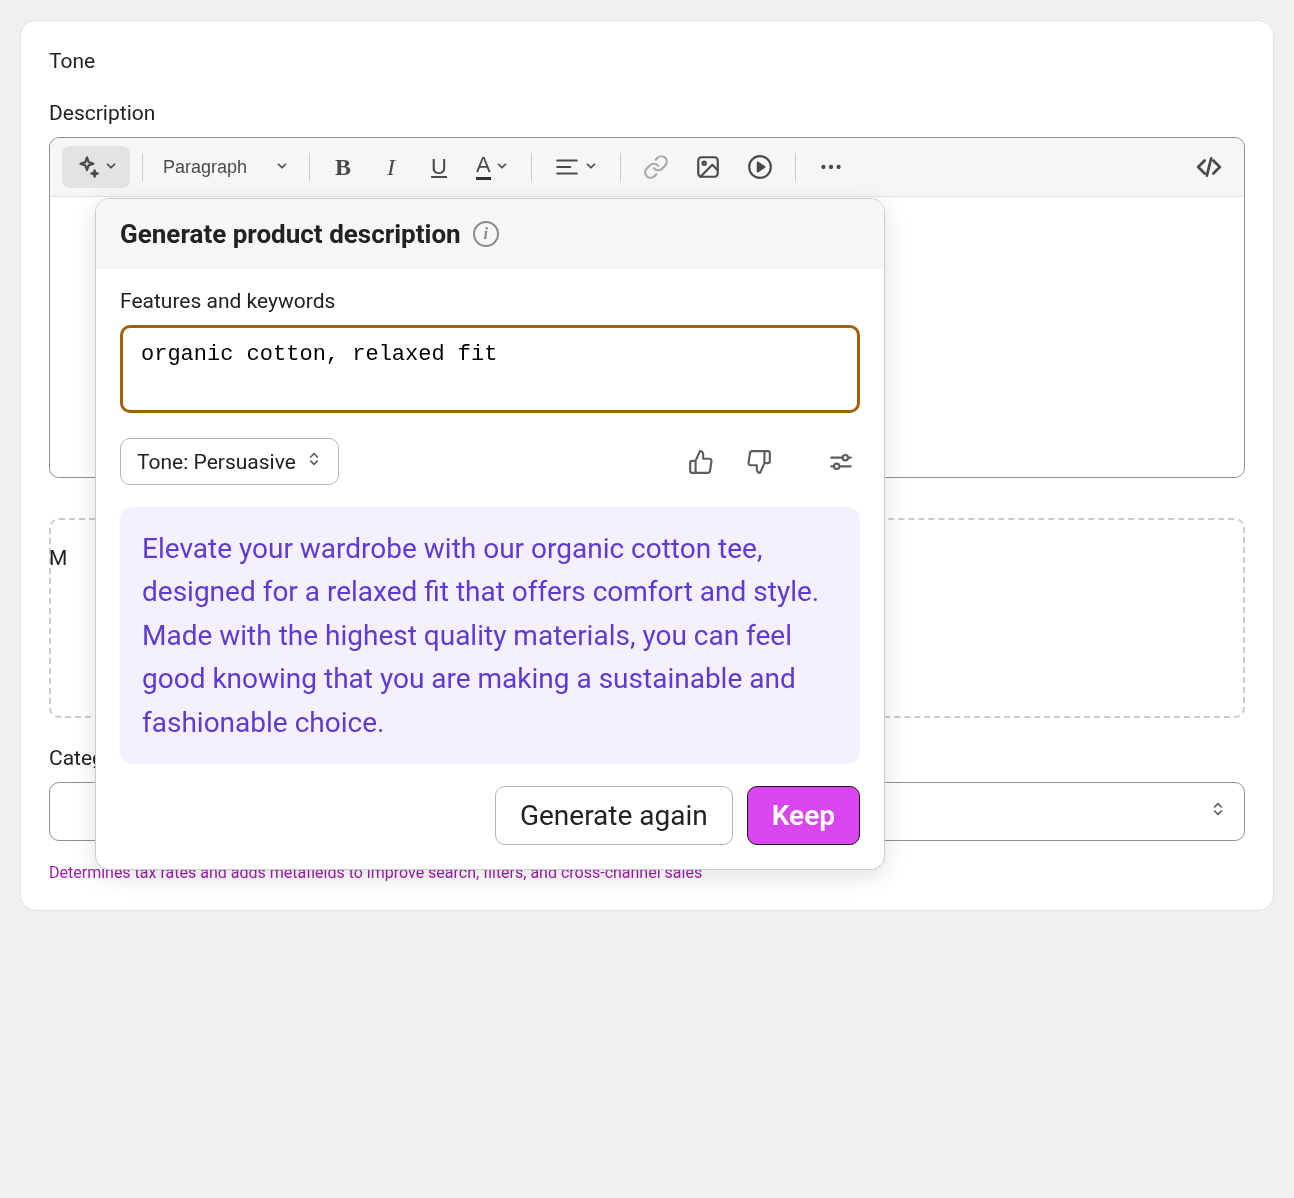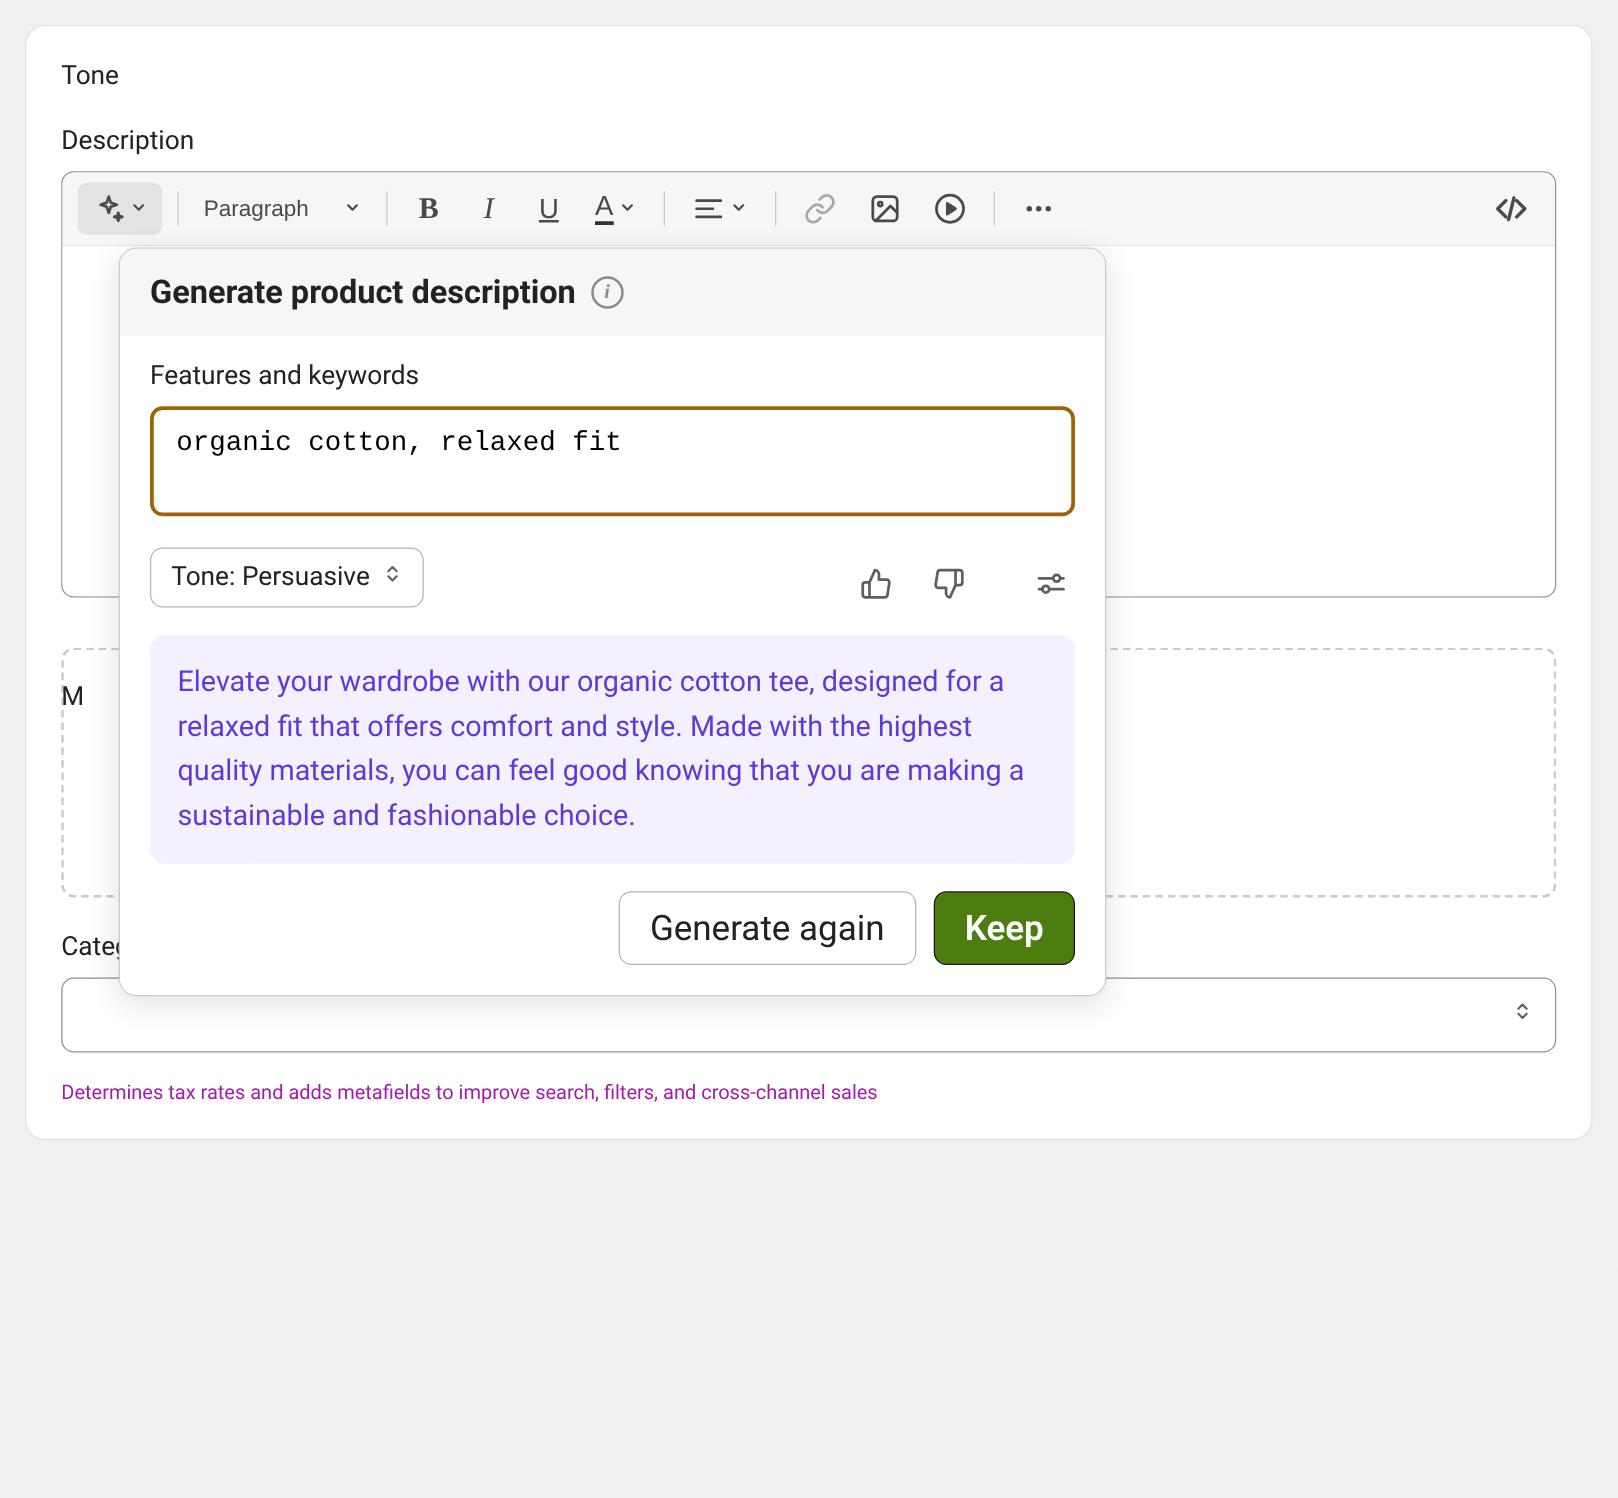--- a/index.html
+++ b/index.html
@@ -150,21 +150,21 @@
       min-height: 88px;
       padding: 14px 18px;
       font-size: 22px;
       border: 3px solid #a16207;
       border-radius: 10px;
       resize: none;
       font-family: Liberation Mono, monospace;
     }
     .tone-row {
       display: flex;
-      align-items: flex-end;
+      align-items: center;
       justify-content: space-between;
       margin-top: 20px;
       gap: 12px;
     }
     .tone-select {
       border: 1px solid #b5b5b5;
       border-radius: 10px;
       padding: 10px 16px;
       font-size: 21px;
       display: inline-flex;
@@ -186,21 +186,21 @@
       color: #5c5f62;
     }
     .generated-text-box {
       background: #f4f0ff;
       border-radius: 12px;
       padding: 20px 22px;
       margin-top: 22px;
     }
     .generated-text {
       color: #5e3ad6;
-      font-size: 23px;
+      font-size: 28px;
       line-height: 1.55;
     }
     .popover-actions {
       display: flex;
       justify-content: flex-end;
       gap: 14px;
       margin-top: 22px;
     }
     .btn {
       padding: 12px 24px;
@@ -208,21 +208,21 @@
       border-radius: 10px;
       cursor: pointer;
       font-family: inherit;
     }
     .btn-secondary {
       background: #fff;
       border: 1px solid #b5b5b5;
       color: #202223;
     }
     .btn-primary {
-      background: #4d7c0f;
+      background: #d946ef;
       border: 1px solid #1a1a1a;
       color: #fff;
       font-weight: 600;
     }
     .category-section {
       margin-top: 300px;
     }
     .media-label-partial {
       font-size: 21px;
       color: #202223;

